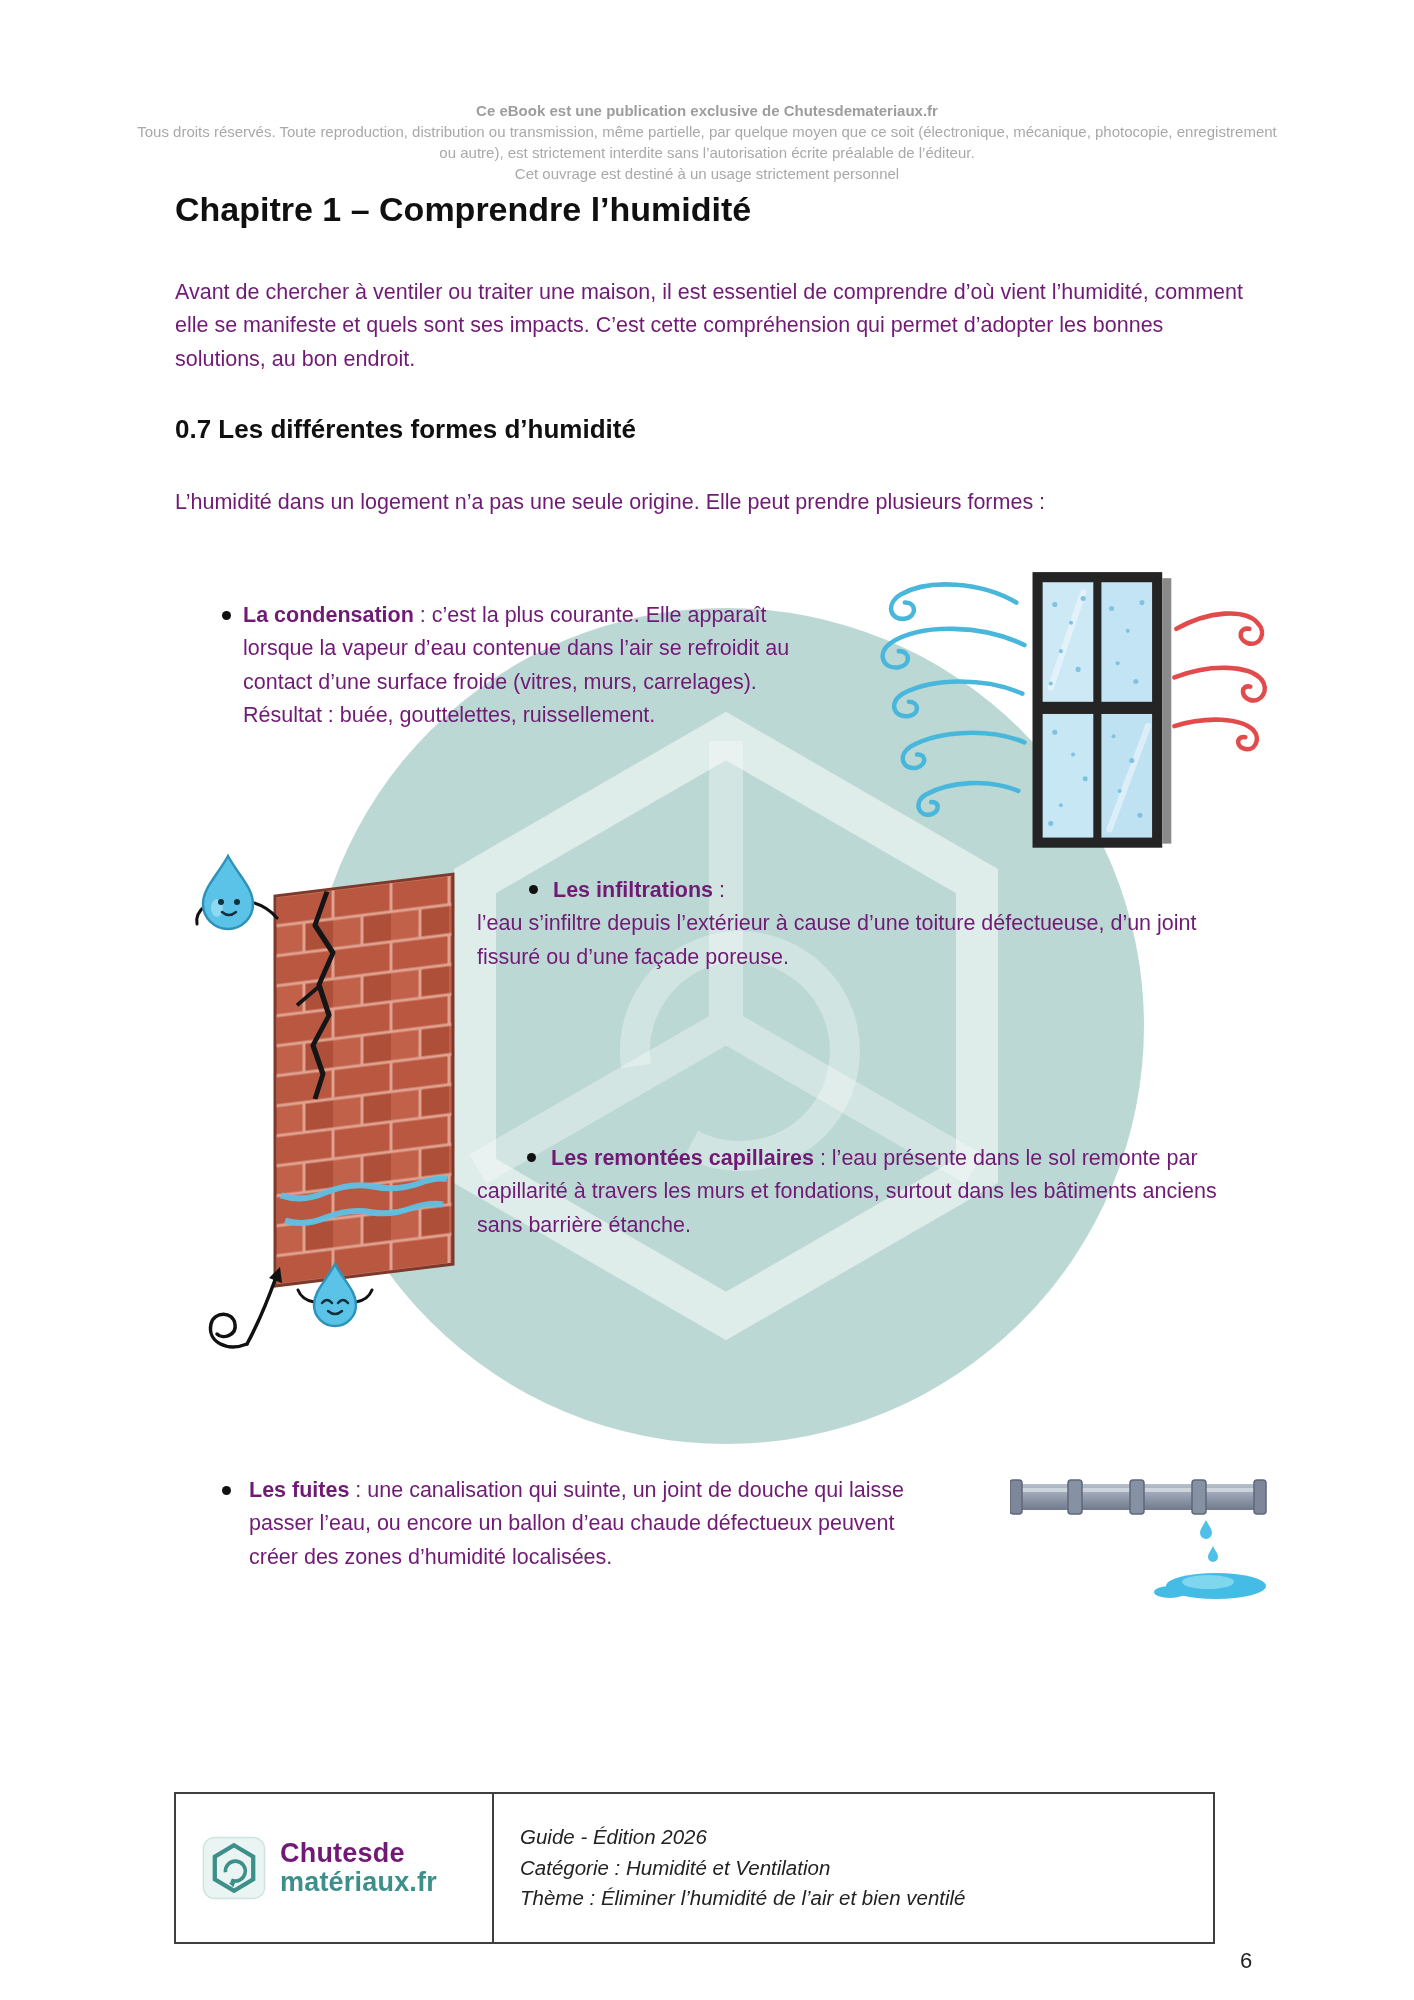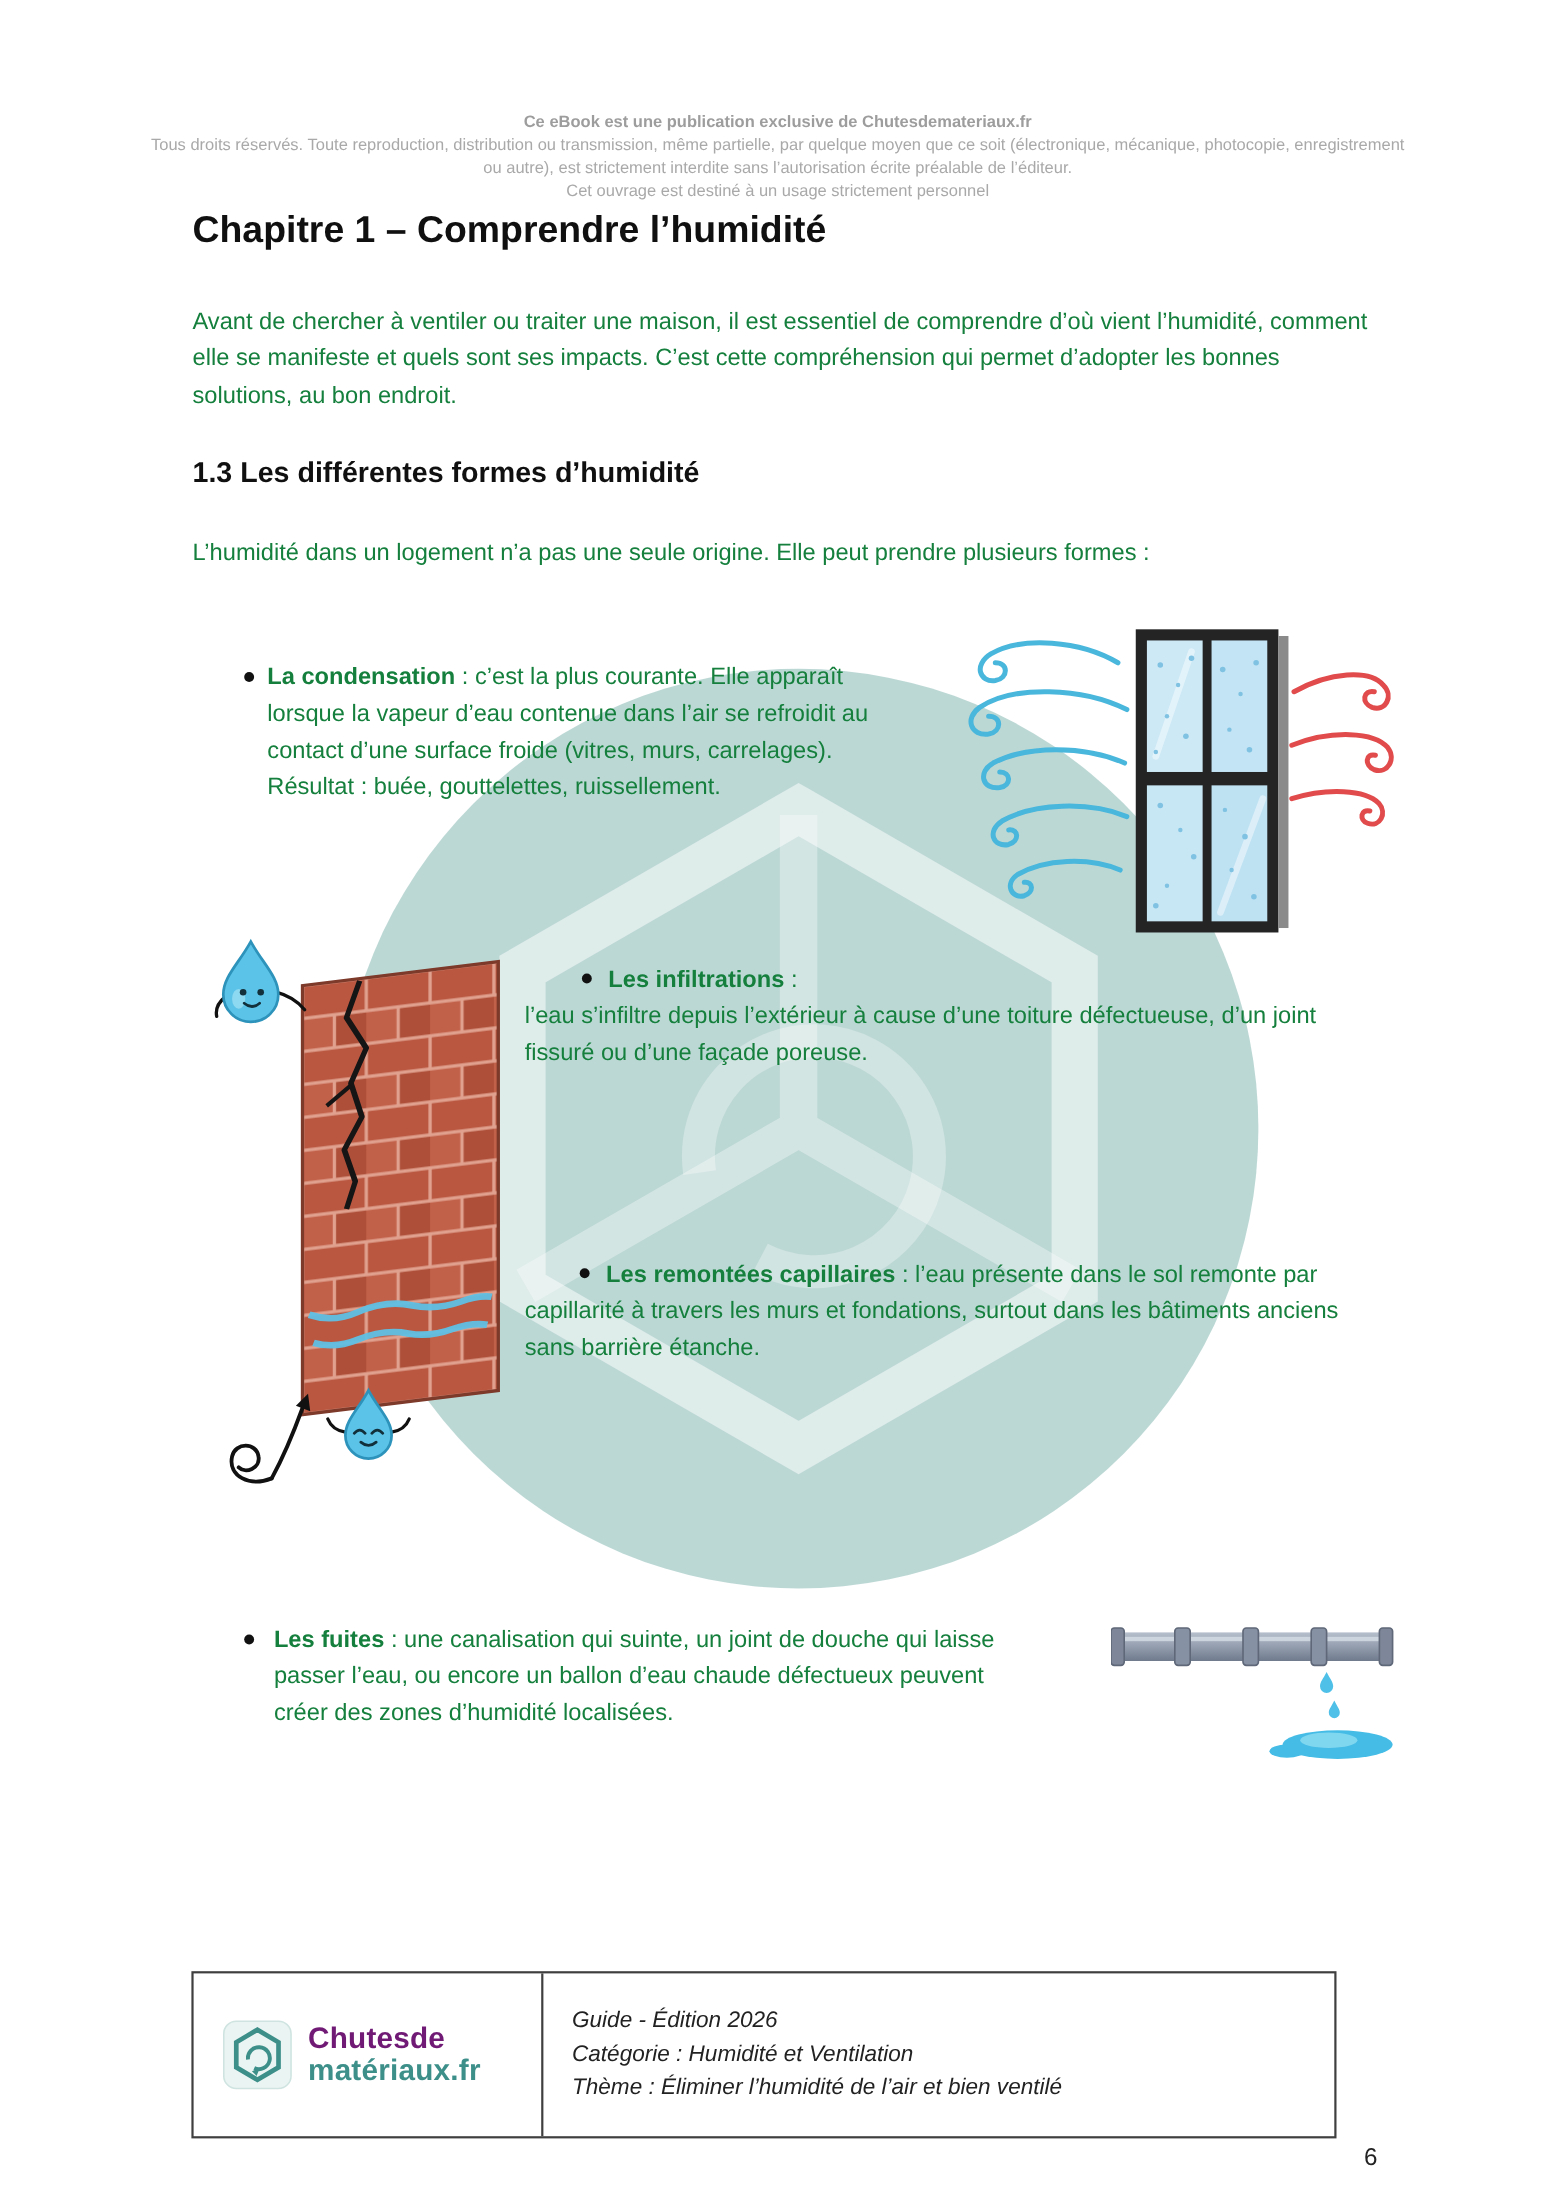--- a/index.html
+++ b/index.html
@@ -6,21 +6,21 @@
   html,body { background:#ffffff; }
   body { font-family:"Liberation Sans", sans-serif; }
   .page { position:relative; width:1414px; height:2000px; background:#ffffff; margin:16px auto; overflow:hidden; color:#1c1c1c; }
   .abs { position:absolute; }
 
   .header { top:84px; left:50%; transform:translateX(-50%); width:1140px; text-align:center;
             color:#a9a9a9; font-size:15px; line-height:1.4; z-index:3; }
   .header .hl1 { font-weight:bold; color:#9d9d9d; }
 
   .title { top:174px; left:175px; font-size:34px; font-weight:bold; color:#101010; z-index:3; }
-  .body-text { font-size:21.5px; line-height:1.55; color:#15803d; z-index:3; }
+  .body-text { font-size:21.5px; line-height:1.55; color:#701a75; z-index:3; }
   .intro { top:260px; left:175px; width:1078px; }
   .sec-heading { top:398px; left:175px; font-size:26px; font-weight:bold; color:#101010; z-index:3; }
   .lead { top:470px; left:175px; width:1120px; }
 
   .bullet { display:flex; gap:18px; }
   .dot { width:9px; height:9px; border-radius:50%; background:#111; flex:0 0 9px; margin-top:12px; }
   .inline-dot { display:inline-block; width:9px; height:9px; border-radius:50%; background:#111;
                 margin-right:15px; margin-bottom:3px; }
 
   .watermark { z-index:0; }
@@ -52,21 +52,21 @@
   <div class="abs header">
     <div class="hl1">Ce eBook  est une publication exclusive de Chutesdemateriaux.fr</div>
     <div>Tous droits réservés. Toute reproduction, distribution ou transmission, même partielle, par quelque moyen que ce soit (électronique, mécanique, photocopie, enregistrement ou autre), est strictement interdite sans l’autorisation écrite préalable de l’éditeur.</div>
     <div>Cet ouvrage est destiné à un usage strictement personnel</div>
   </div>
 
   <h1 class="abs title">Chapitre 1 – Comprendre l’humidité</h1>
 
   <p class="abs body-text intro">Avant de chercher à ventiler ou traiter une maison, il est essentiel de comprendre d’où vient l’humidité, comment elle se manifeste et quels sont ses impacts. C’est cette compréhension qui permet d’adopter les bonnes solutions, au bon endroit.</p>
 
-  <h2 class="abs sec-heading">1.3 Les différentes formes d’humidité</h2>
+  <h2 class="abs sec-heading">0.7 Les différentes formes d’humidité</h2>
   <p class="abs body-text lead">L’humidité dans un logement n’a pas une seule origine. Elle peut prendre plusieurs formes :</p>
 
   <div class="abs body-text bullet" style="left:222px; top:583px; width:600px;gap:12px;">
     <span class="dot"></span>
     <span style="width:552px;"><b>La condensation</b><span> : c’est la plus courante. Elle apparaît lorsque la vapeur d’eau contenue dans l’air se refroidit au contact d’une surface froide (vitres, murs, carrelages). Résultat : buée, gouttelettes, ruissellement.</span></span>
   </div>
 
   <svg class="abs illo" style="left:872px; top:548px;" width="396" height="306" viewBox="0 0 390 302">
     <g stroke="#49b6dc" stroke-width="4.5" fill="none" stroke-linecap="round">
       <path d="M142,38 C108,18 56,14 28,30 C12,40 18,56 32,54 C44,52 44,38 32,38"></path>

